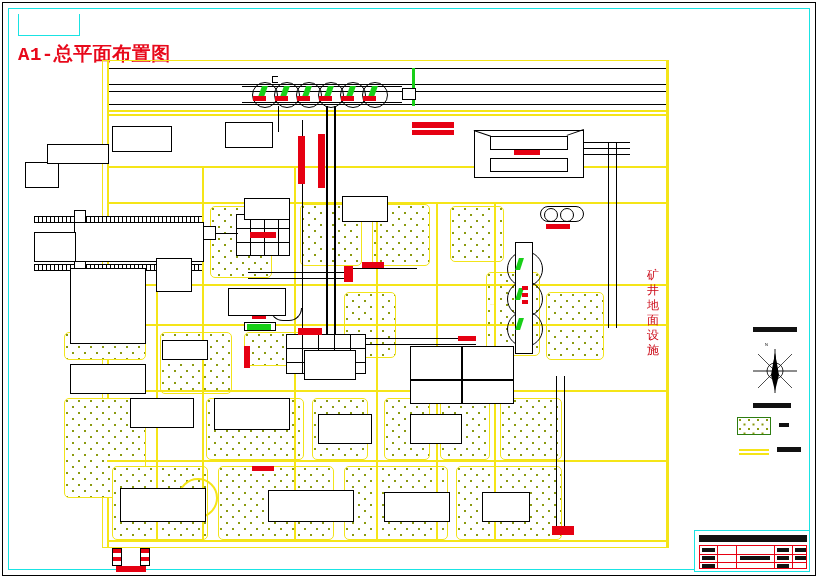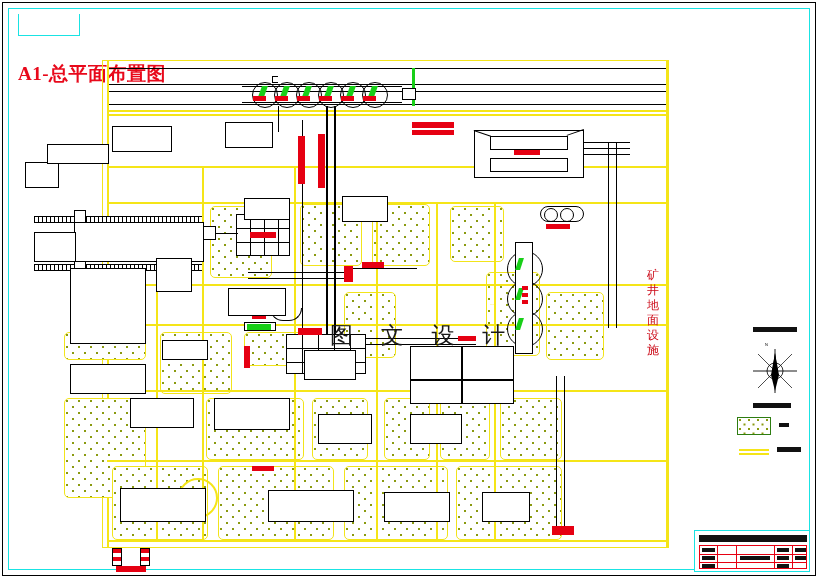--- a/index.html
+++ b/index.html
@@ -14,21 +14,21 @@
               border:1.5px solid #19e3e3;box-sizing:border-box;}
   .frame-tab{position:absolute;left:18px;top:14px;width:62px;height:22px;
              border:1.2px solid #19e3e3;border-top:none;box-sizing:border-box;}
 
   
   .main-title{position:absolute;left:60px;top:6px;width:700px;height:34px;
               font-size:26px;line-height:34px;color:#000;white-space:nowrap;
               font-family:"Liberation Serif","DejaVu Serif",serif;letter-spacing:0px;}
   .sub-title{position:absolute;left:18px;top:41px;font-size:19px;color:#e8091b;
              font-weight:bold;white-space:nowrap;letter-spacing:0.5px;
-             font-family:Liberation Serif, serif;margin-top:20px;}
+             font-family:Liberation Mono, monospace;}
 
   
   .plan{position:absolute;left:12px;top:46px;width:660px;height:508px;}
   .planbox{position:absolute;left:90px;top:14px;width:567px;height:488px;
            border:1.2px solid #f2e41a;box-sizing:border-box;}
 
   
   .rd{position:absolute;background:#f5e518;}            
   .bl{position:absolute;background:#000;}               
   .bld{position:absolute;border:1.2px solid #000;background:#fff;box-sizing:border-box;}
@@ -311,21 +311,20 @@
     <div class="bld" style="left:108px;top:442px;width:86px;height:34px;"></div>
     <div class="bld" style="left:256px;top:444px;width:86px;height:32px;"></div>
     <div class="bld" style="left:372px;top:446px;width:66px;height:30px;"></div>
     <div class="bld" style="left:470px;top:446px;width:48px;height:30px;"></div>
     <div class="bld" style="left:330px;top:150px;width:46px;height:26px;"></div>
     <div class="bld" style="left:232px;top:152px;width:46px;height:22px;"></div>
 
     <div class="bld" style="left:150px;top:294px;width:46px;height:20px;"></div>
     <div class="red" style="left:240px;top:420px;width:22px;height:5px;"></div>
 
-    <div class="watermark">图 文 设 计</div>
     <div class="red" style="left:286px;top:282px;width:24px;height:7px;"></div>
   </div>
 
   <div class="vcap">
     <span>矿</span>
     <span>井</span>
     <span>地</span>
     <span>面</span>
     <span>设</span>
     <span>施</span>

